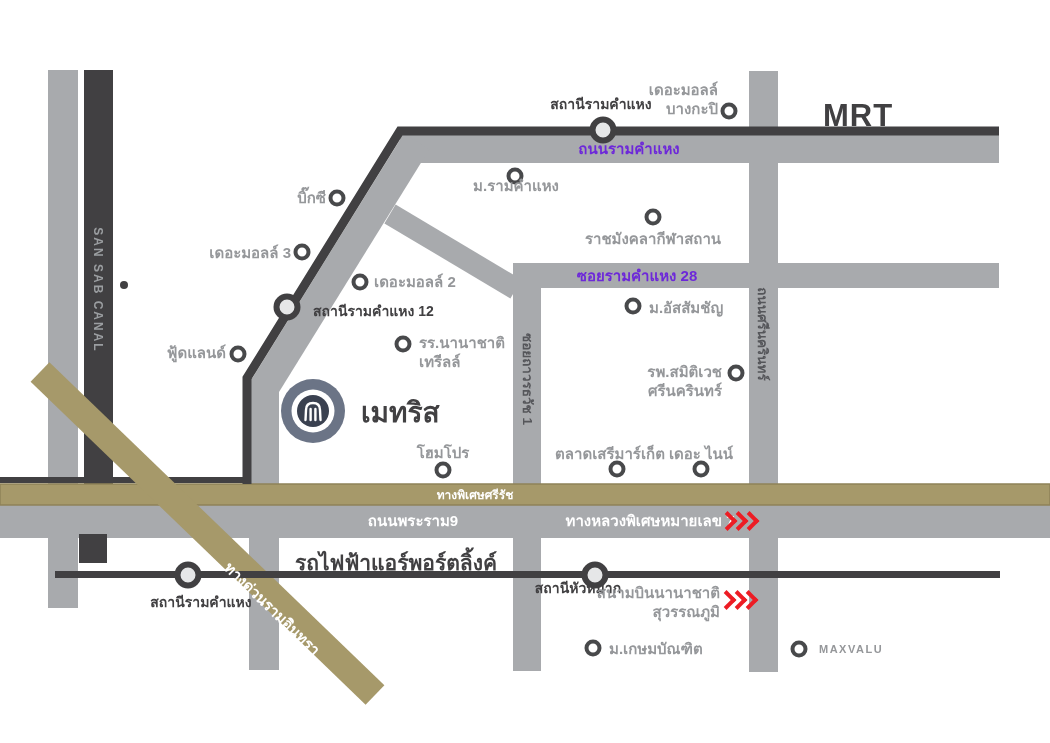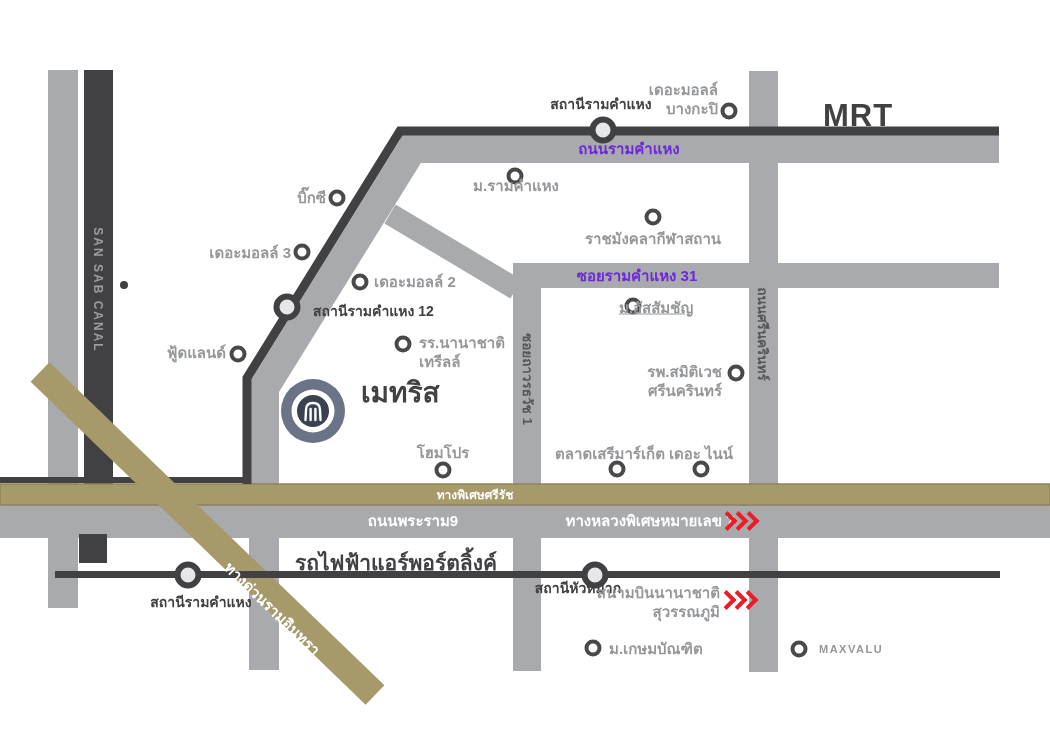--- a/index.html
+++ b/index.html
@@ -82,21 +82,21 @@
   <div class="poi" style="left:799px;top:649px;"></div>
 
   <div class="lbl mrt-t" style="left:858px;top:116px;">MRT</div>
   <div class="lbl apl-t" style="left:396px;top:562px;">รถไฟฟ้าแอร์พอร์ตลิ้งค์</div>
   <div class="lbl sta-t" style="left:601px;top:104px;">สถานีรามคำแหง</div>
   <div class="lbl sta-t la" style="left:313px;top:311px;">สถานีรามคำแหง 12</div>
   <div class="lbl sta-t" style="left:201px;top:602px;">สถานีรามคำแหง</div>
   <div class="lbl sta-t" style="left:578px;top:588px;">สถานีหัวหมาก</div>
 
   <div class="lbl road-t" style="left:629px;top:149px;">ถนนรามคำแหง</div>
-  <div class="lbl road-t" style="left:637px;top:276px;">ซอยรามคำแหง 31</div>
+  <div class="lbl road-t" style="left:637px;top:276px;">ซอยรามคำแหง 28</div>
   <div class="lbl roadv-t rot90" style="left:763px;top:334px;">ถนนศรีนครินทร์</div>
   <div class="lbl roadv-t rot90" style="left:528px;top:379px;">ซอยถาวรธวัช 1</div>
   <div class="lbl white-t" style="left:475px;top:494px;font-size:12px;">ทางพิเศษศรีรัช</div>
   <div class="lbl white-t" style="left:413px;top:521px;">ถนนพระราม9</div>
   <div class="lbl white-t" style="left:650px;top:521px;">ทางหลวงพิเศษหมายเลข 7</div>
   <div class="lbl white-t rot44" style="left:272px;top:609px;">ทางด่วนรามอินทรา</div>
   <div class="lbl canal-t rot90" style="left:98px;top:290px;">SAN SAB CANAL</div>
 
   <div class="chev-group" style="left:740px;top:521px;">
     <span class="chev"></span>
@@ -111,21 +111,21 @@
 
   <div class="lbl poi-t ra" style="left:718px;top:99px;">
     <div>เดอะมอลล์</div>
     <div>บางกะปิ</div>
   </div>
   <div class="lbl poi-t ra" style="left:326px;top:197px;">บิ๊กซี</div>
   <div class="lbl poi-t ra" style="left:291px;top:252px;">เดอะมอลล์ 3</div>
   <div class="lbl poi-t la" style="left:374px;top:281px;">เดอะมอลล์ 2</div>
   <div class="lbl poi-t" style="left:516px;top:176px;margin-top:9px;">ม.รามคำแหง</div>
   <div class="lbl poi-t" style="left:653px;top:238px;">ราชมังคลากีฬาสถาน</div>
-  <div class="lbl poi-t la" style="left:619px;top:307px;text-decoration:underline;">ม.อัสสัมชัญ</div>
+  <div class="lbl poi-t la" style="left:649px;top:307px;">ม.อัสสัมชัญ</div>
   <div class="lbl poi-t ra" style="left:226px;top:352px;">ฟู้ดแลนด์</div>
   <div class="lbl poi-t la" style="left:419px;top:352px;">
     <div>รร.นานาชาติ</div>
     <div>เทรีลล์</div>
   </div>
   <div class="lbl poi-t ra" style="left:722px;top:381px;">
     <div>รพ.สมิติเวช</div>
     <div>ศรีนครินทร์</div>
   </div>
   <div class="lbl poi-t" style="left:443px;top:452px;">โฮมโปร</div>
@@ -139,15 +139,15 @@
   </div>
 
   <div class="logo" style="left:313px;top:413px;">
     <svg width="66" height="66" viewBox="-33 -33 66 66">
       <circle r="32" fill="#6b7486"></circle>
       <circle r="21.5" fill="#ffffff"></circle>
       <circle r="16" fill="#3a4150"></circle>
       <path d="M-7.5,9 L-7,-1 Q-7,-8 0,-8 Q7,-8 7,-1 L7.5,9 M-2.4,9 L-2.4,-2 M2.4,9 L2.4,-2" stroke="#ffffff" stroke-width="2.4" fill="none" stroke-linecap="round"></path>
     </svg>
   </div>
-  <div class="lbl brand-t la" style="left:361px;top:392px;">เมทริส</div>
+  <div class="lbl brand-t la" style="left:361px;top:412px;">เมทริส</div>
 
 </div>
 
 </body></html>

